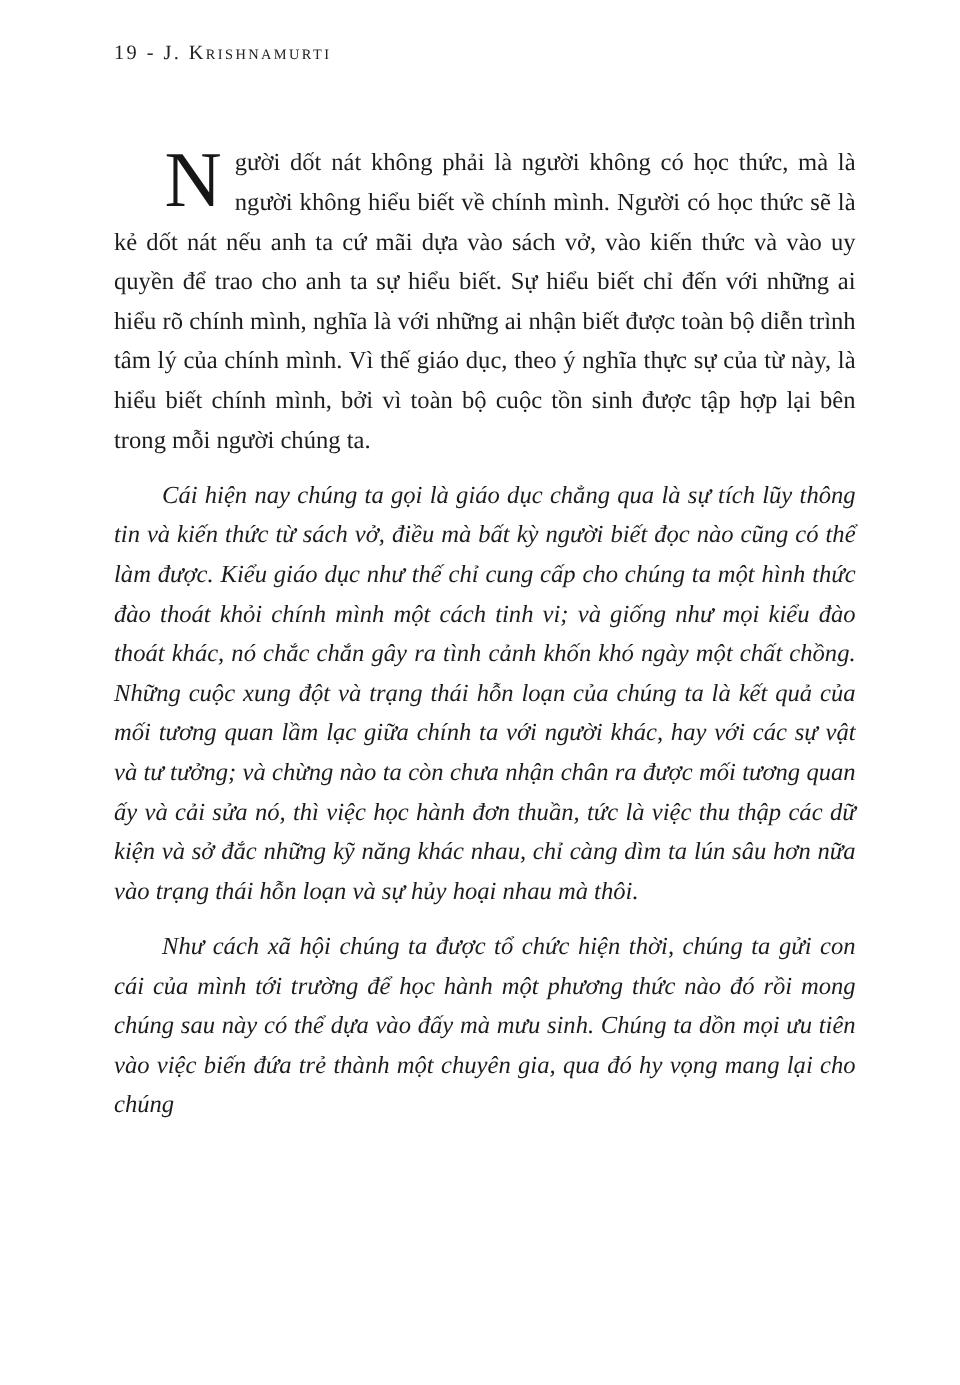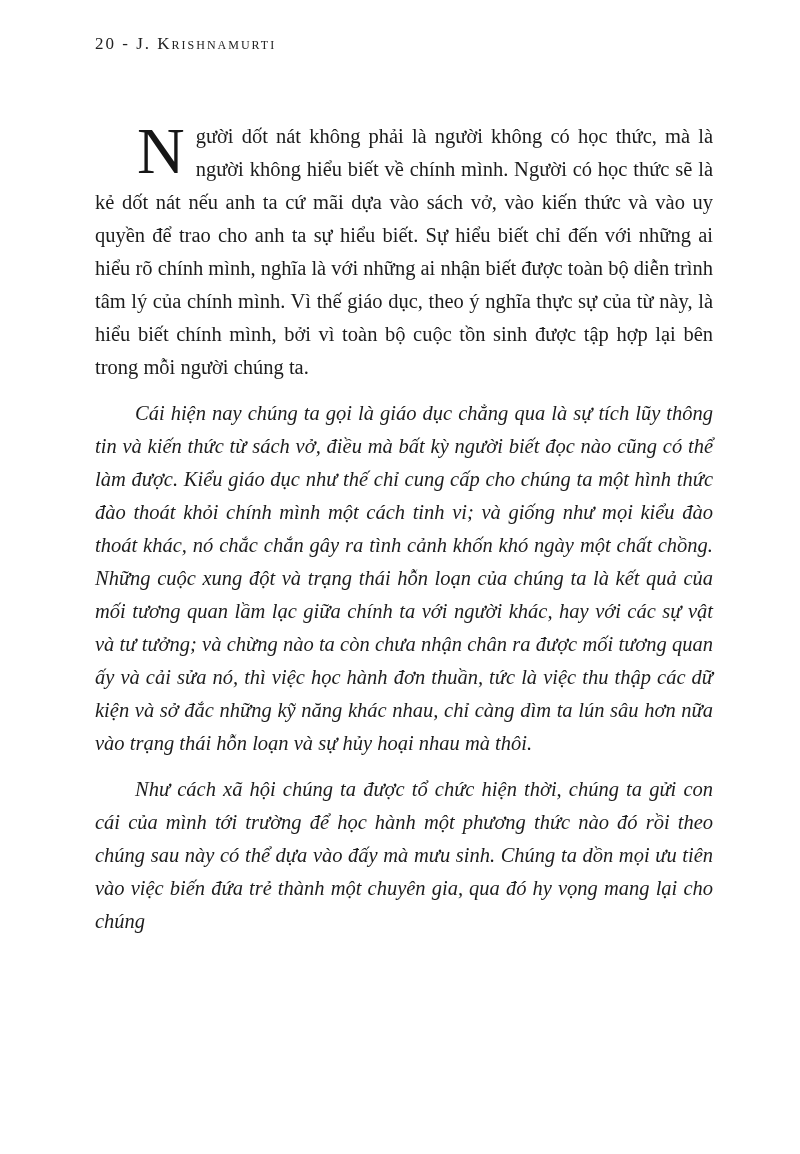--- a/index.html
+++ b/index.html
@@ -41,24 +41,24 @@
       margin: 3px 11px 0 42px;
       color: #161616;
     }
   </style>
 </head>
 <body>
 
 <div class="page">
 
   <div class="running-header">
-    <span>20 - J. Krishnamurti</span>
+    <span>19 - J. Krishnamurti</span>
   </div>
 
   <div class="page-body">
     <p class="para first">
       <span class="dropcap">N</span><span>gười dốt nát không phải là người không có học thức, mà là người không hiểu biết về chính mình. Người có học thức sẽ là kẻ dốt nát nếu anh ta cứ mãi dựa vào sách vở, vào kiến thức và vào uy quyền để trao cho anh ta sự hiểu biết. Sự hiểu biết chỉ đến với những ai hiểu rõ chính mình, nghĩa là với những ai nhận biết được toàn bộ diễn trình tâm lý của chính mình. Vì thế giáo dục, theo ý nghĩa thực sự của từ này, là hiểu biết chính mình, bởi vì toàn bộ cuộc tồn sinh được tập hợp lại bên trong mỗi người chúng ta.</span>
     </p>
     <p class="para indent">Cái hiện nay chúng ta gọi là giáo dục chẳng qua là sự tích lũy thông tin và kiến thức từ sách vở, điều mà bất kỳ người biết đọc nào cũng có thể làm được. Kiểu giáo dục như thế chỉ cung cấp cho chúng ta một hình thức đào thoát khỏi chính mình một cách tinh vi; và giống như mọi kiểu đào thoát khác, nó chắc chắn gây ra tình cảnh khốn khó ngày một chất chồng. Những cuộc xung đột và trạng thái hỗn loạn của chúng ta là kết quả của mối tương quan lầm lạc giữa chính ta với người khác, hay với các sự vật và tư tưởng; và chừng nào ta còn chưa nhận chân ra được mối tương quan ấy và cải sửa nó, thì việc học hành đơn thuần, tức là việc thu thập các dữ kiện và sở đắc những kỹ năng khác nhau, chỉ càng dìm ta lún sâu hơn nữa vào trạng thái hỗn loạn và sự hủy hoại nhau mà thôi.</p>
-    <p class="para indent">Như cách xã hội chúng ta được tổ chức hiện thời, chúng ta gửi con cái của mình tới trường để học hành một phương thức nào đó rồi theo chúng sau này có thể dựa vào đấy mà mưu sinh. Chúng ta dồn mọi ưu tiên vào việc biến đứa trẻ thành một chuyên gia, qua đó hy vọng mang lại cho chúng</p>
+    <p class="para indent">Như cách xã hội chúng ta được tổ chức hiện thời, chúng ta gửi con cái của mình tới trường để học hành một phương thức nào đó rồi mong chúng sau này có thể dựa vào đấy mà mưu sinh. Chúng ta dồn mọi ưu tiên vào việc biến đứa trẻ thành một chuyên gia, qua đó hy vọng mang lại cho chúng</p>
   </div>
 
 </div>
 
 </body></html>

